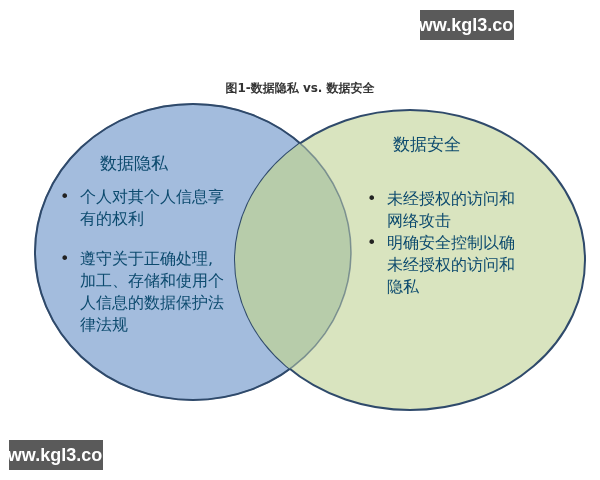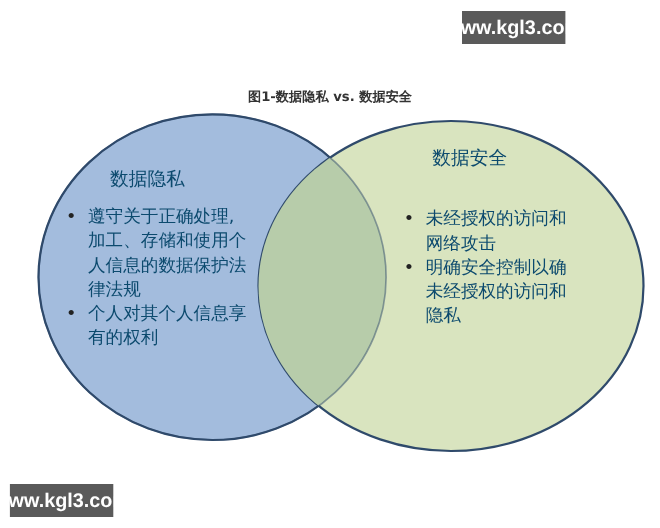--- a/index.html
+++ b/index.html
@@ -50,29 +50,29 @@
   </defs>
   <ellipse cx="193" cy="252" rx="158" ry="148" fill="#a3bcdd" stroke="#2f4a6b" stroke-width="2"></ellipse>
   <ellipse cx="410" cy="260" rx="175" ry="150" fill="#d9e4bf" stroke="#2f4a6b" stroke-width="2"></ellipse>
   <ellipse cx="410" cy="260" rx="175" ry="150" fill="#b7ccaa" clip-path="url(#leftClip)"></ellipse>
   <ellipse cx="193" cy="252" rx="158" ry="148" fill="none" stroke="#2f4a6b" stroke-width="1.5" stroke-opacity="0.5" clip-path="none"></ellipse>
 </svg>
 
 <div class="label heading" style="left:100px; top:152px;">数据隐私</div>
 
 <ul class="label items" style="left:58px; top:186px; width:200px;">
+  <li style="margin-bottom:18px;">
+    <div>个人对其个人信息享</div>
+    <div>有的权利</div>
+  </li>
   <li>
     <div>遵守关于正确处理,</div>
     <div>加工、存储和使用个</div>
     <div>人信息的数据保护法</div>
     <div>律法规</div>
-  </li>
-  <li style="margin-bottom:18px;">
-    <div>个人对其个人信息享</div>
-    <div>有的权利</div>
   </li>
 </ul>
 
 <div class="label heading" style="left:393px; top:133px;">数据安全</div>
 
 <ul class="label items" style="left:365px; top:188px; width:200px;">
   <li>
     <div>未经授权的访问和</div>
     <div>网络攻击</div>
   </li>

